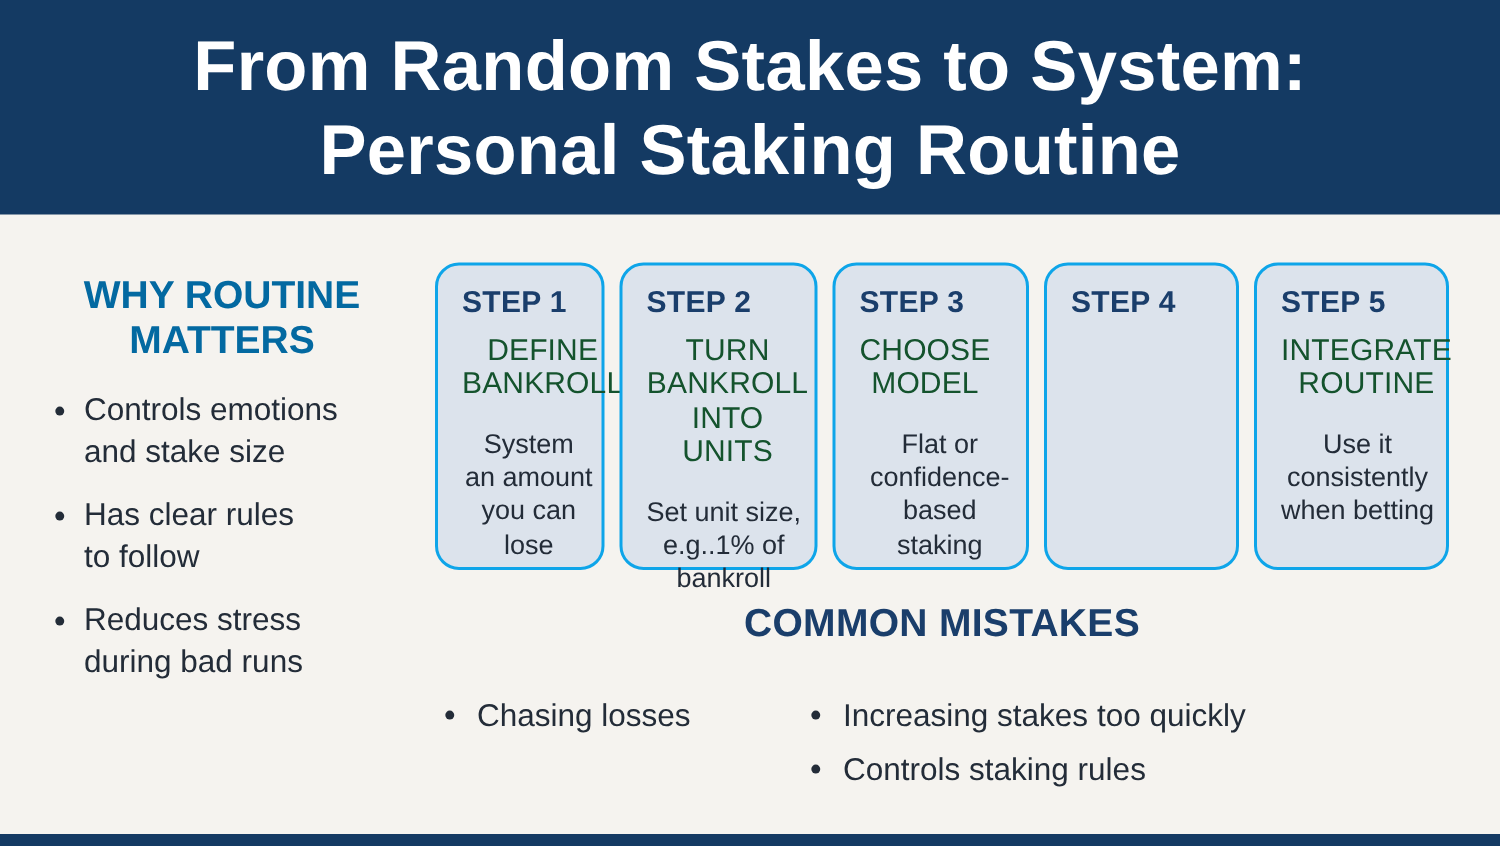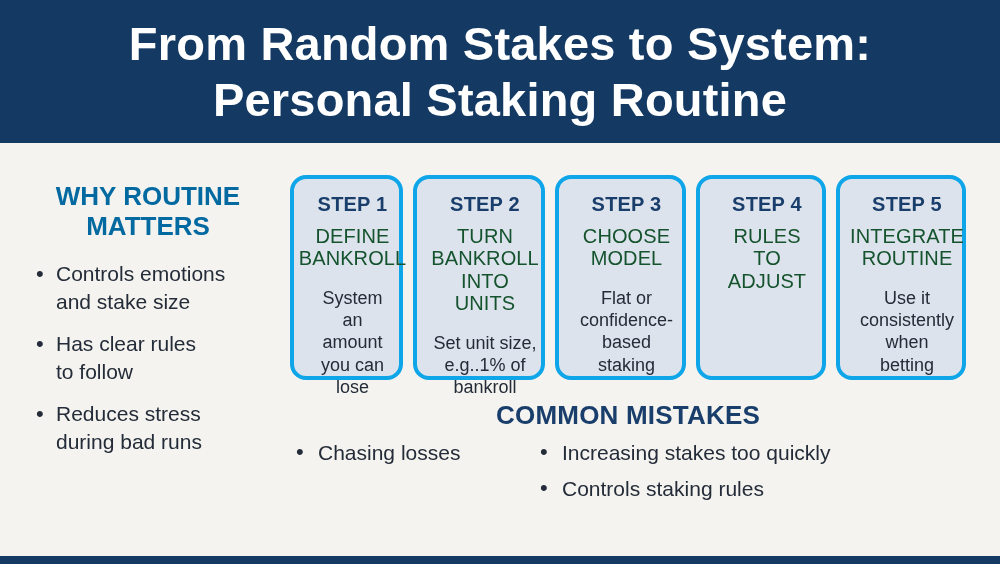--- a/index.html
+++ b/index.html
@@ -54,25 +54,25 @@
     font-size: 22px;
   }
 
   
   .steps-row {
     position: absolute; left: 290px; top: 175px; width: 676px; height: 205px;
     display: flex; gap: 10px;
   }
   .step-card {
     background: #DCE3EC;
-    border: 4px solid #0ea5e9;
+    border: 2px solid #0ea5e9;
     border-radius: 16px;
     padding: 14px 4px 10px 16px;
     text-align: center;
-    display: flex; flex-direction: column; align-items: center;
+    display: flex; flex-direction: column; align-items: flex-start;
     height: 205px;
   }
   .step-card.w1 { width: 113px; }
   .step-card.w2 { width: 132px; }
   .step-card.w3 { width: 131px; }
   .step-card.w4 { width: 130px; }
   .step-card.w5 { width: 130px; }
   .step-label {
     color: #1A3E6B; font-size: 20px; font-weight: bold;
     margin-bottom: 9px; letter-spacing: 0.2px;
@@ -88,21 +88,21 @@
     color: #232C38;
   }
 
   
   .mistakes-heading {
     position: absolute; left: 290px; top: 400px; width: 676px;
     text-align: center;
     color: #1A3E6B; font-size: 26px; font-weight: bold;
     letter-spacing: 0.2px;
   }
-  .mistakes-col { position: absolute; top: 440px; list-style: none; }
+  .mistakes-col { position: absolute; top: 465px; list-style: none; }
   .mistakes-col.col1 { left: 296px; }
   .mistakes-col.col2 { left: 540px; }
   .mistakes-col li {
     position: relative; padding-left: 22px;
     font-size: 21px; line-height: 26px; margin-bottom: 10px;
   }
   .mistakes-col li::before {
     content: "\2022";
     position: absolute; left: 0; top: -1px; font-size: 22px;
   }
@@ -155,22 +155,20 @@
   <div class="step-card w3">
     <div class="step-label">STEP 3</div>
     <div class="step-title">CHOOSE
 MODEL</div>
     <div class="step-desc">Flat or
 confidence-
 based staking</div>
   </div>
   <div class="step-card w4">
     <div class="step-label">STEP 4</div>
-    <div class="step-title">RULES
-TO ADJUST</div>
   </div>
   <div class="step-card w5">
     <div class="step-label">STEP 5</div>
     <div class="step-title">INTEGRATE
 ROUTINE</div>
     <div class="step-desc">Use it
 consistently
 when betting</div>
   </div>
 </div>

